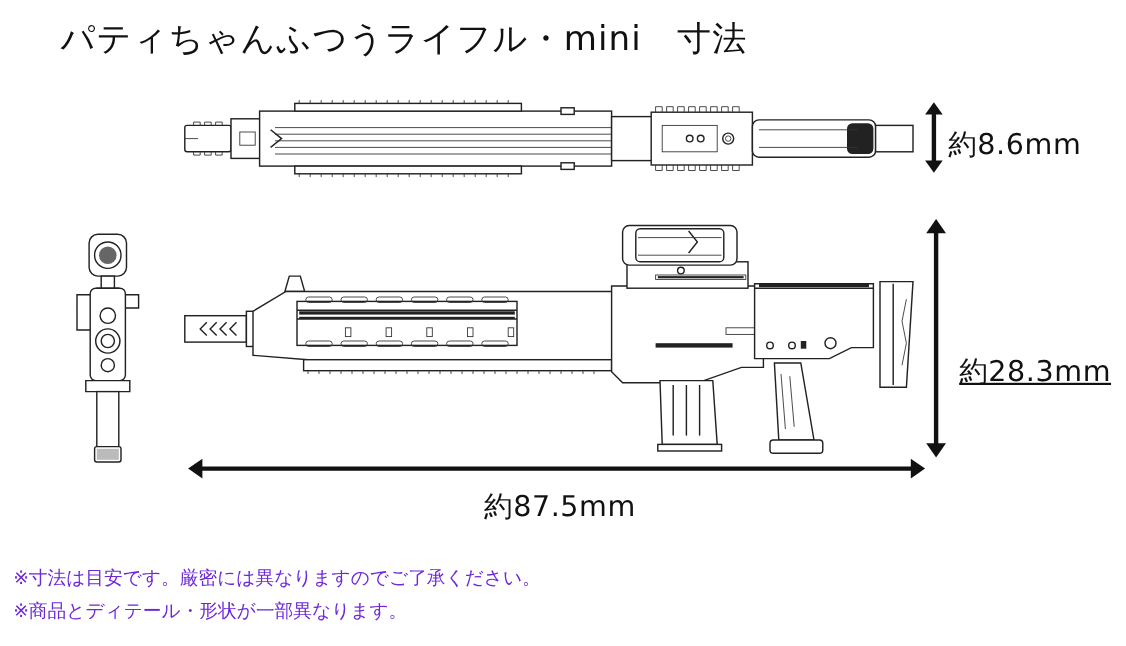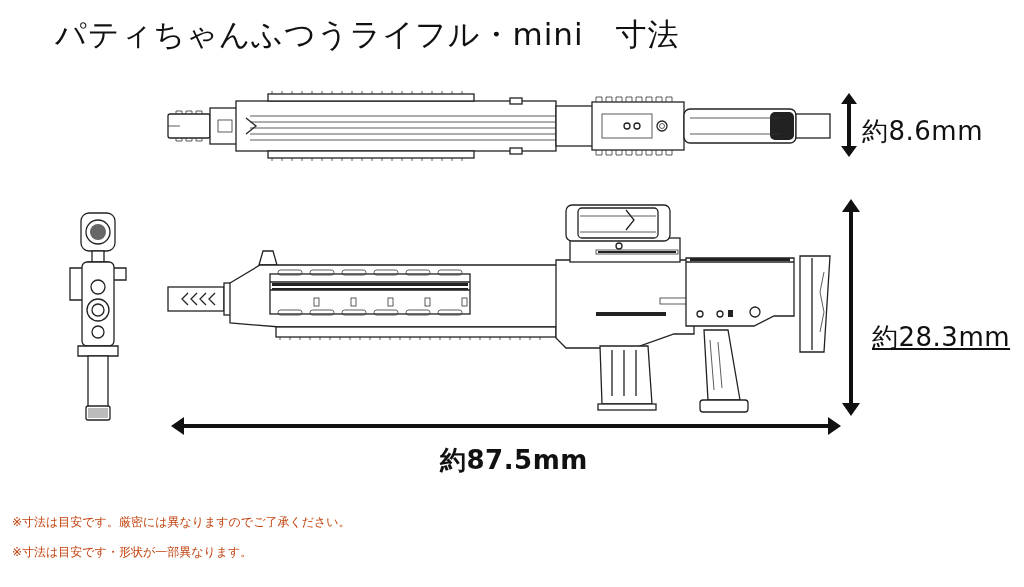--- a/index.html
+++ b/index.html
@@ -1,21 +1,21 @@
 <!DOCTYPE html>
 <html><head>
 <meta charset="utf-8">
 <style>
   html, body { margin: 0; padding: 0; background: #ffffff; }
   body { width: 1024px; height: 587px; position: relative; overflow: hidden;
          font-family: "DejaVu Sans", "Liberation Sans", sans-serif; color: #111; }
   .title { position: absolute; left: 22px; top: 14px; font-size: 31px; font-weight: normal;
            letter-spacing: 1px; white-space: pre; color: #111; margin-left: 33px; }
   .label { position: absolute; font-size: 26px; color: #111; letter-spacing: 0.5px; white-space: nowrap; }
-  .note { position: absolute; left: 12px; font-size: 12px; color: #c2410c; white-space: nowrap; }
+  .note { position: absolute; left: 12px; font-size: 17px; color: #6d28d9; white-space: nowrap; }
   svg { position: absolute; left: 0; top: 0; }
   .ln { fill: none; stroke: #222; stroke-width: 1.3; }
   .lnt { fill: none; stroke: #333; stroke-width: 0.8; }
   .fw { fill: #fff; stroke: #222; stroke-width: 1.3; }
   .fk { fill: #222; }
   .dim { stroke: #111; stroke-width: 4; fill: none; }
   .ah { fill: #111; }
 </style>
 </head>
 <body>
@@ -167,16 +167,16 @@
 
   <g>
     <line class="dim" x1="180" y1="426" x2="832" y2="426"></line>
     <path class="ah" d="M171 426 l13 -9 v18 z"></path>
     <path class="ah" d="M841 426 l-13 -9 v18 z"></path>
   </g>
 </svg>
 
 <div class="label" style="left:862px; top:114px;">約8.6mm</div>
 <div class="label" style="left:872px; top:320px;text-decoration:underline;">約28.3mm</div>
-<div class="label" style="left:440px; top:443px;font-weight:bold;">約87.5mm</div>
+<div class="label" style="left:440px; top:443px;">約87.5mm</div>
 
 <div class="note" style="top:514px;">※寸法は目安です。厳密には異なりますのでご了承ください。</div>
-<div class="note" style="top:544px;">※寸法は目安です・形状が一部異なります。</div>
+<div class="note" style="top:544px;">※商品とディテール・形状が一部異なります。</div>
 
 </body></html>

